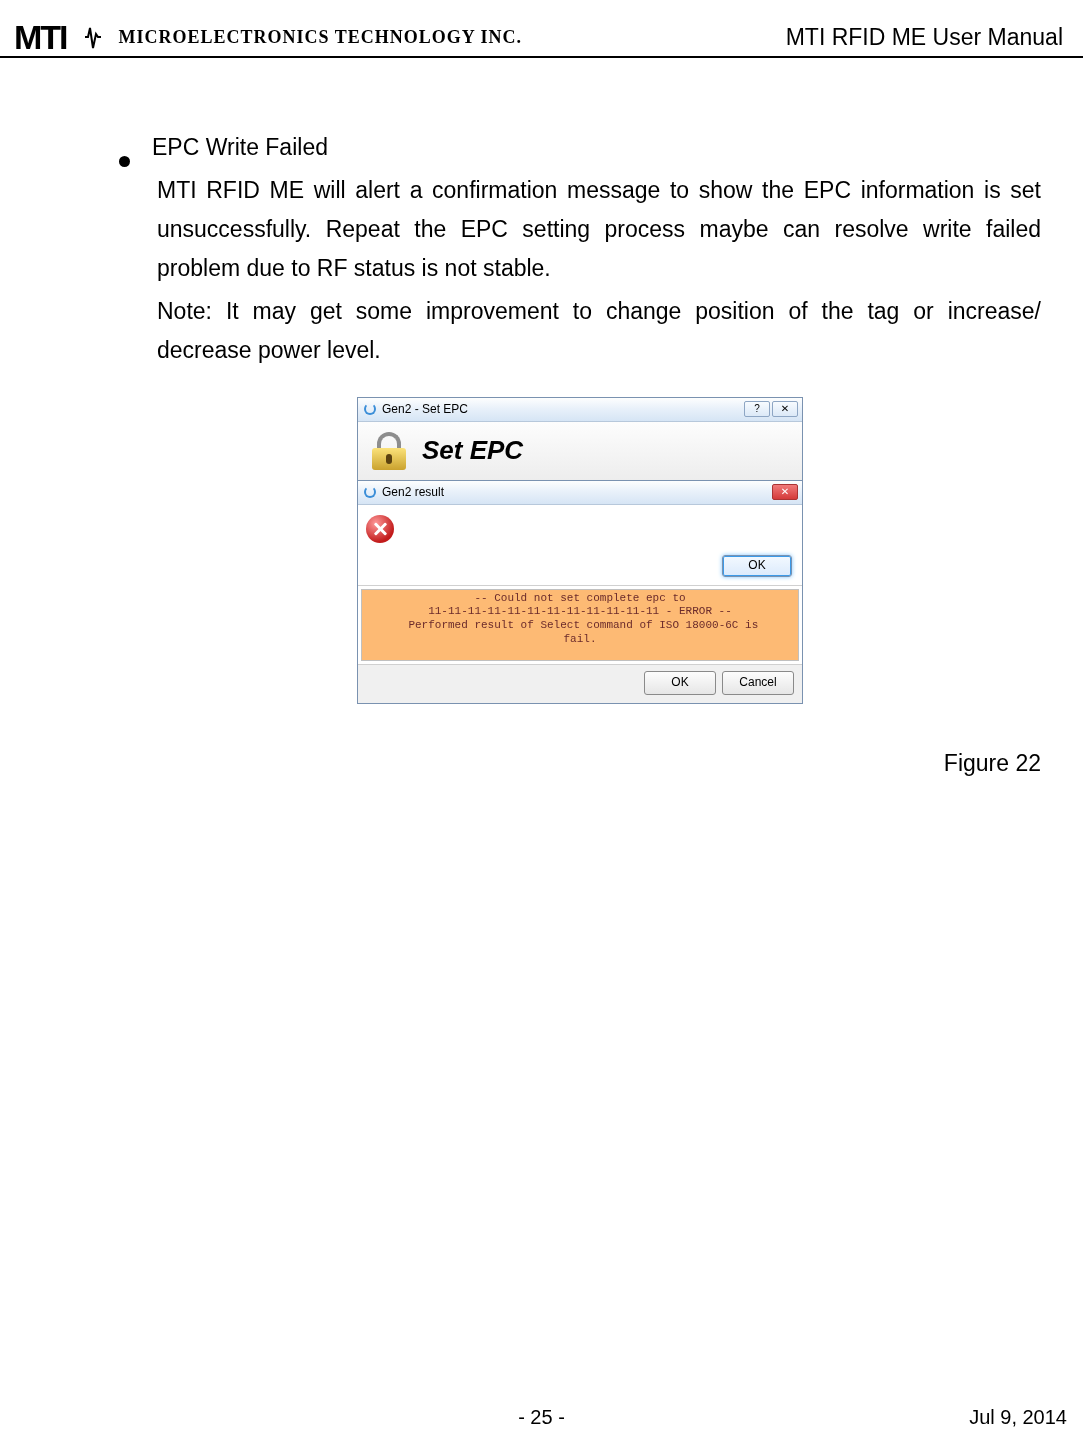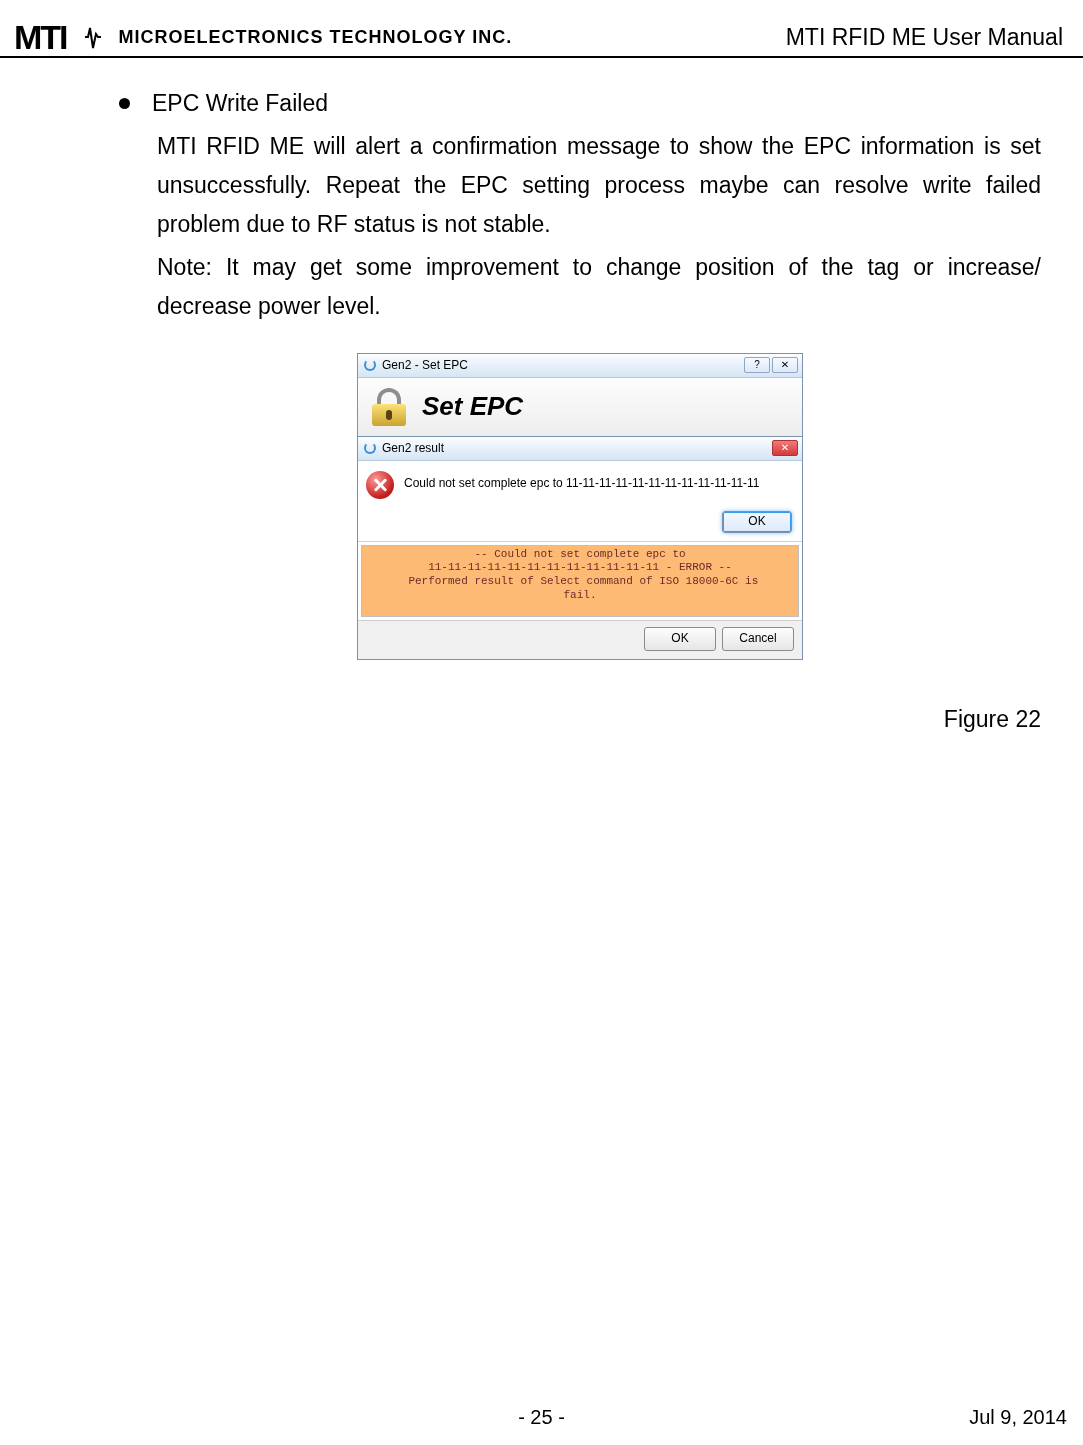--- a/index.html
+++ b/index.html
@@ -24,41 +24,41 @@
   .logo-mark {
     font-size: 34px; font-weight: 900; letter-spacing: -2px;
     font-family: "Arial Black", Arial, sans-serif;
   }
   .logo-ekg {
     width: 18px; height: 30px;
   }
   .logo-ekg svg { stroke: #000; stroke-width: 2; fill: none; }
   .logo-long {
     font-size: 18px; font-weight: 900; letter-spacing: 1px;
-    font-family: Liberation Sans, sans-serif;
+    font-family: Liberation Serif, serif;
     text-transform: uppercase;
   }
   .doc-title {
     font-size: 23px; font-family: Arial, sans-serif;
     white-space: nowrap;
     padding-right: 6px;
   }
   .header-rule {
     position: absolute;
     top: 56px; left: 0; right: 0; height: 2px;
     background: #000;
   }
 
   .body {
     position: absolute;
     top: 84px; left: 119px; right: 42px;
     font-size: 23px;
     line-height: 1.7;
   }
-  .bullet-row { display: flex; align-items: flex-start; gap: 22px; }
+  .bullet-row { display: flex; align-items: flex-end; gap: 22px; margin-top: 44px; }
   .bullet {
     width: 11px; height: 11px; background: #000; border-radius: 50%;
     margin-top: 14px;
     flex: 0 0 auto;
   }
   .para-indent {
     margin-left: 38px;
     margin-top: 4px;
     text-align: justify;
   }
@@ -223,21 +223,20 @@
       <div class="dlg2">
         <div class="titlebar">
           <span class="spin"></span>
           <span>Gen2 result</span>
           <span class="title-buttons">
             <span class="tb-btn tb-close">✕</span>
           </span>
         </div>
         <div class="dlg2-body">
           <span class="err-icon"></span>
-          <span class="err-text">Could not set complete epc to 11-11-11-11-11-11-11-11-11-11-11-11</span>
         </div>
         <div class="ok-row">
           <span class="win-btn default">OK</span>
         </div>
       </div>
 
       <div class="log-area-wrap">
         <div class="log-area">-- Could not set complete epc to
 11-11-11-11-11-11-11-11-11-11-11-11 - ERROR --
  Performed result of Select command of ISO 18000-6C is

